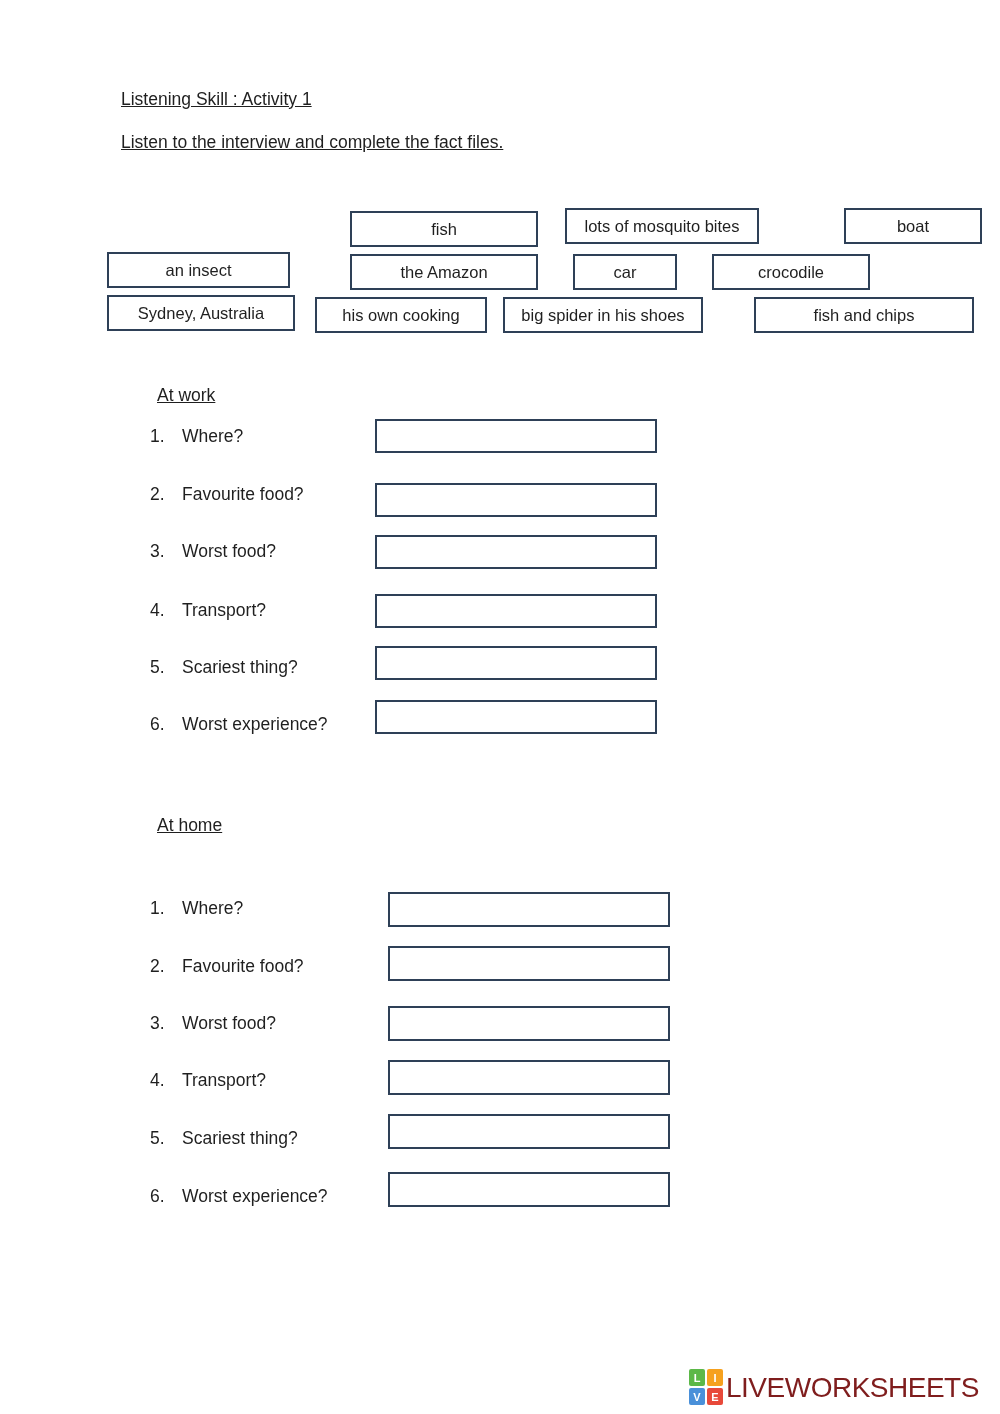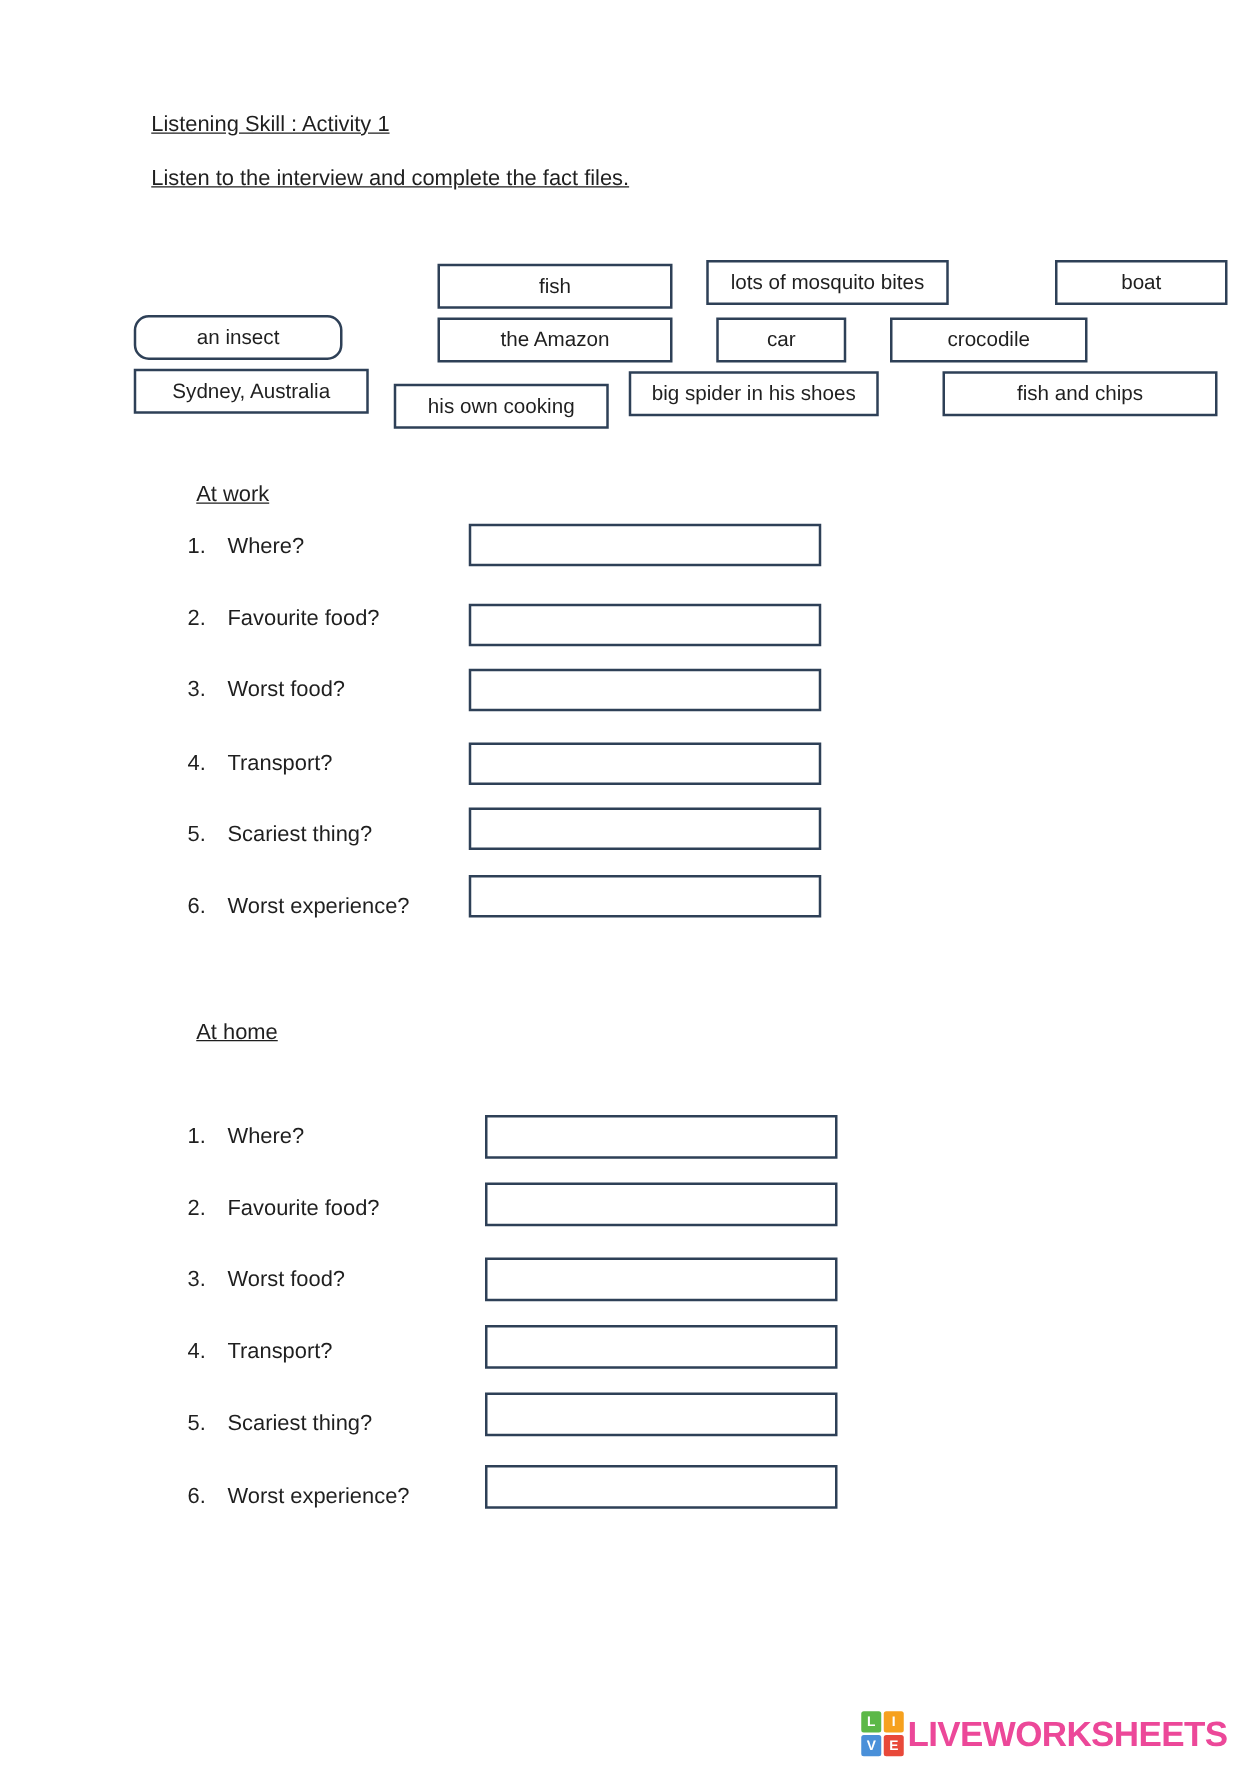--- a/index.html
+++ b/index.html
@@ -71,45 +71,45 @@
     display: flex; align-items: center; justify-content: center;
     color: #ffffff; font-size: 11px; font-weight: bold;
     border-radius: 2px;
   }
   .sq-l { background: #5cb848; }
   .sq-i { background: #f6a11e; }
   .sq-v { background: #4a90d9; }
   .sq-e { background: #e8493a; }
   .brand-text {
     font-size: 28px;
-    font-weight: bold;
-    color: #ec4899;
+    font-weight: normal;
+    color: #7f1d1d;
     letter-spacing: -0.5px;
     line-height: 38px;
   }
 </style>
 </head>
 <body>
 
 <div class="page">
 
   <div class="title u">Listening Skill : Activity 1</div>
   <div class="instructions u">Listen to the interview and complete the fact files.</div>
 
   <div class="wbox" style="left:350px; top:211px; width:188px;">fish</div>
   <div class="wbox" style="left:565px; top:208px; width:194px;">lots of mosquito bites</div>
   <div class="wbox" style="left:815px; top:208px; width:138px;margin-left:29px;">boat</div>
 
-  <div class="wbox" style="left:107px; top:252px; width:167px;border-radius:12px;">an insect</div>
+  <div class="wbox" style="left:107px; top:252px; width:183px;">an insect</div>
   <div class="wbox" style="left:350px; top:254px; width:188px;">the Amazon</div>
   <div class="wbox" style="left:573px; top:254px; width:104px;">car</div>
   <div class="wbox" style="left:712px; top:254px; width:158px;">crocodile</div>
 
   <div class="wbox" style="left:107px; top:295px; width:188px;">Sydney, Australia</div>
-  <div class="wbox" style="left:315px; top:297px; width:172px;margin-top:10px;">his own cooking</div>
+  <div class="wbox" style="left:315px; top:297px; width:172px;">his own cooking</div>
   <div class="wbox" style="left:503px; top:297px; width:200px;">big spider in his shoes</div>
   <div class="wbox" style="left:754px; top:297px; width:220px;">fish and chips</div>
 
   <div class="sec-heading" style="top:384px;">At work</div>
 
   <div class="qrow" style="top:426px;">
     <span class="qnum">1.</span>
     <span class="qlabel">Where?</span>
   </div>
   <input class="abox work" style="top: 419px;" type="text" value="">

